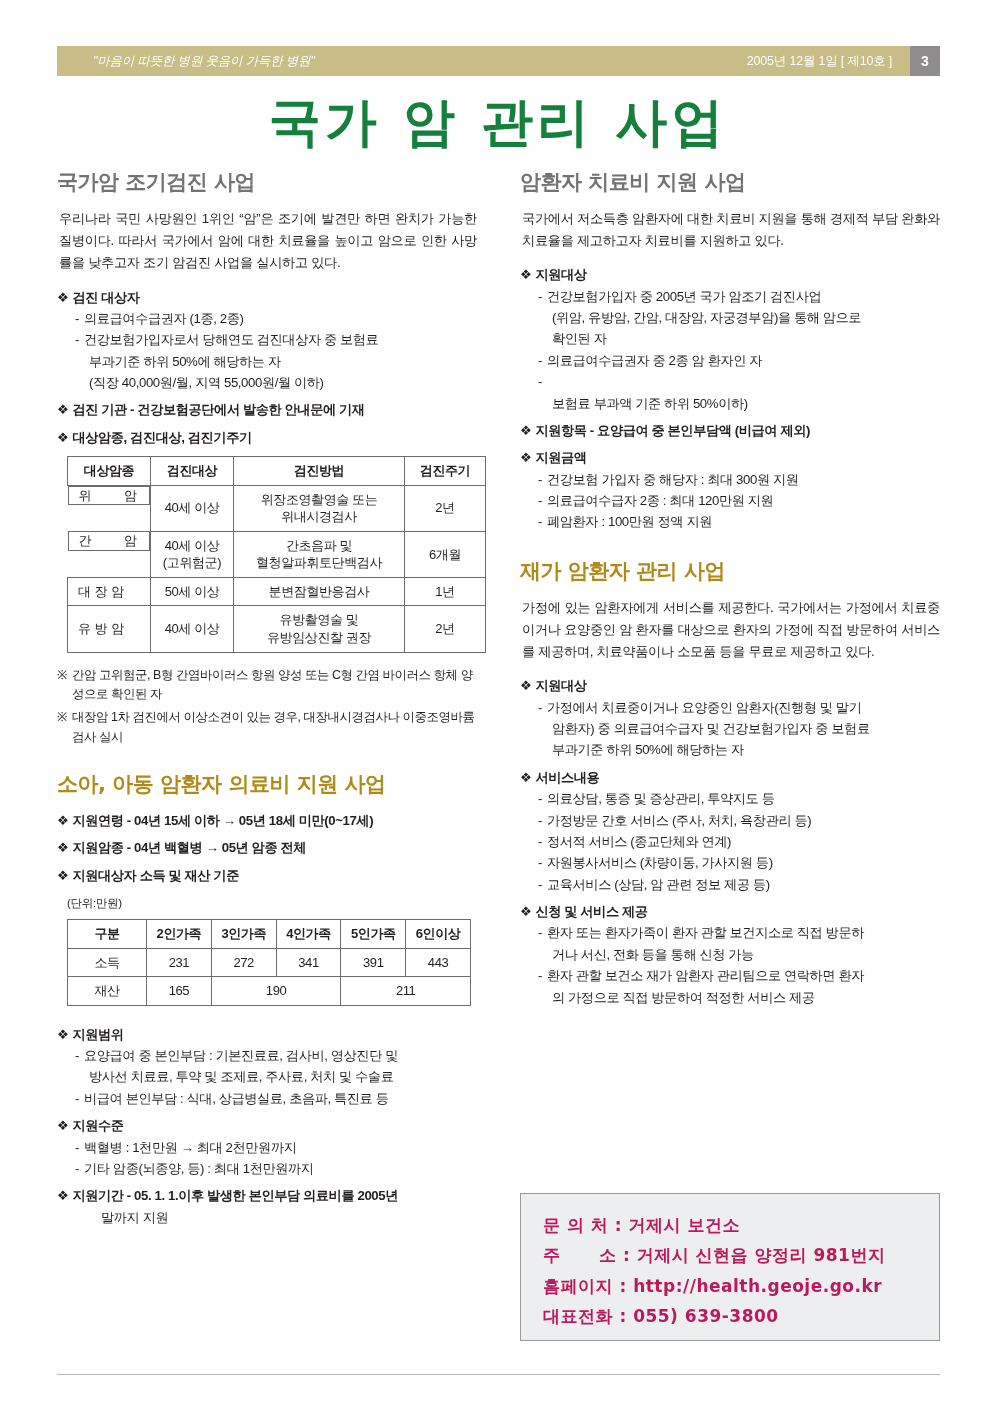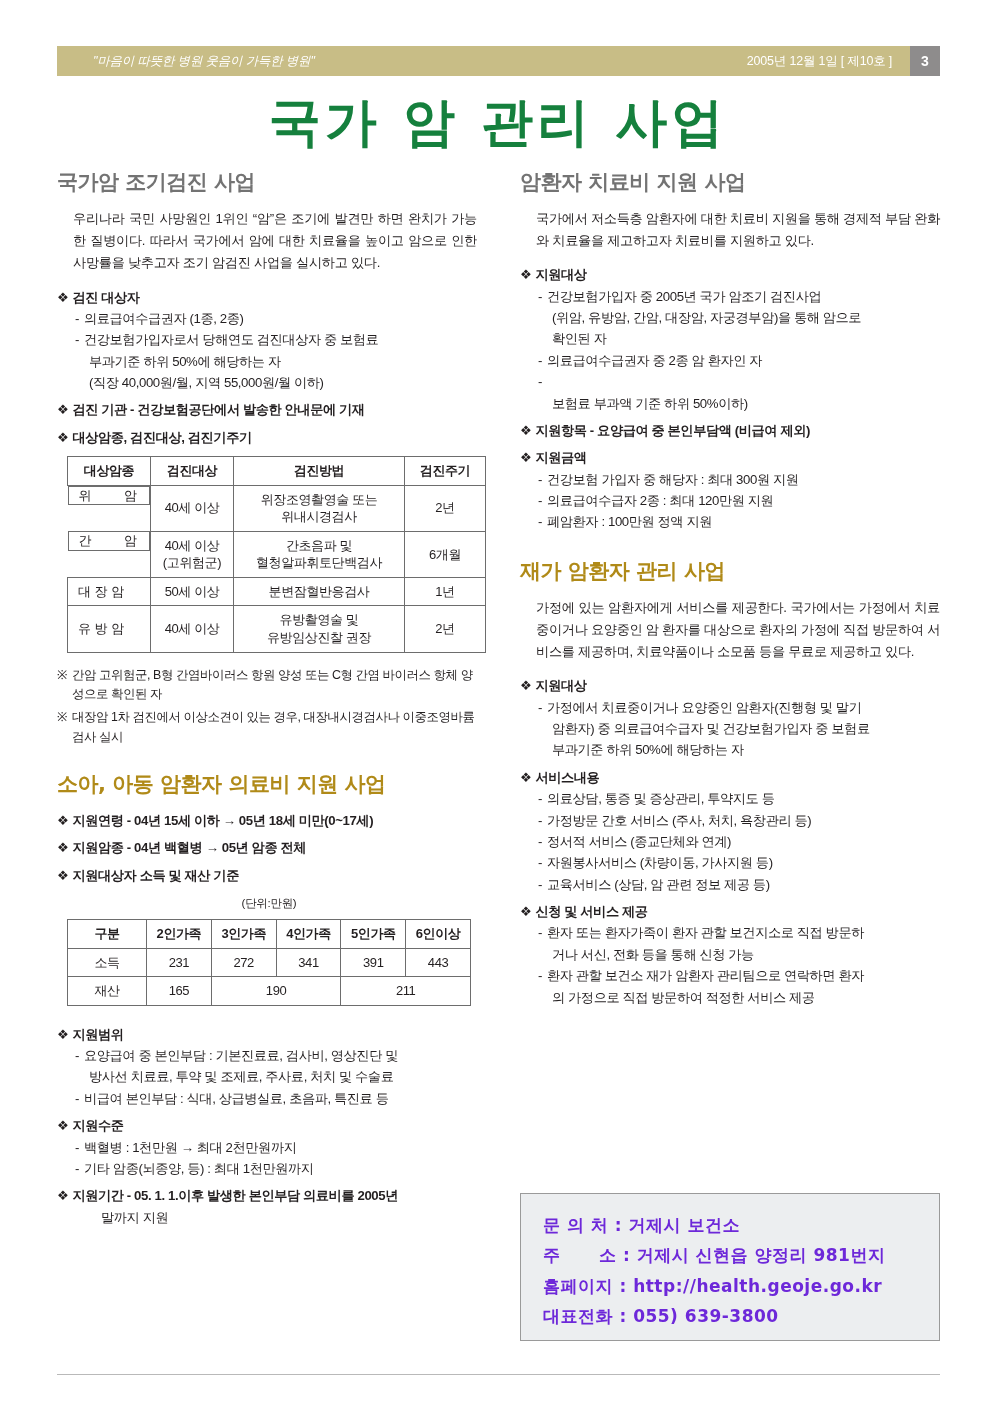--- a/index.html
+++ b/index.html
@@ -91,21 +91,21 @@
     color: #737373;
     margin: 0 0 12px 0;
     letter-spacing: -0.5px;
     font-family: "DejaVu Sans", "Liberation Sans", sans-serif;
   }
   h2.sec.gold { color: #b08a18; }
 
   p.body {
     font-size: 13.2px;
     line-height: 1.68;
-    margin: 0 0 12px 16px;
+    margin: 0 0 12px 2px;
     text-align: justify;
     letter-spacing: -0.3px;
   }
 
   .bullet {
     font-size: 13.2px;
     line-height: 1.62;
     font-weight: bold;
     margin-top: 6px;
     letter-spacing: -0.4px;
@@ -174,21 +174,21 @@
   }
   .t-screen .cancer.spread {
     display: flex;
     justify-content: space-between;
     padding: 0 12px 0 10px;
   }
 
   
   .unitnote {
     font-size: 11.5px;
-    text-align: center;
+    text-align: left;
     width: 404px;
     margin-left: 10px;
     margin-top: 10px;
     letter-spacing: -0.3px;
   }
   .t-income { width: 404px; margin-left: 10px; margin-top: 1px; }
   .t-income td, .t-income th { padding: 4px 2px; }
   .t-income .c0 { width: 74px; }
 
   
@@ -199,21 +199,21 @@
     width: 420px;
     height: 148px;
     border: 1px solid #9a9a9a;
     background: #eceef0;
     box-sizing: border-box;
     padding: 16px 22px;
   }
   .contact .line {
     font-size: 17px;
     font-weight: bold;
-    color: #6d28d9;
+    color: #be185d;
     letter-spacing: 0.5px;
     line-height: 1.78;
     font-family: "DejaVu Sans", "Liberation Sans", sans-serif;
     white-space: pre;
   }
 
   .footrule {
     position: absolute;
     left: 57px;
     top: 1374px;

